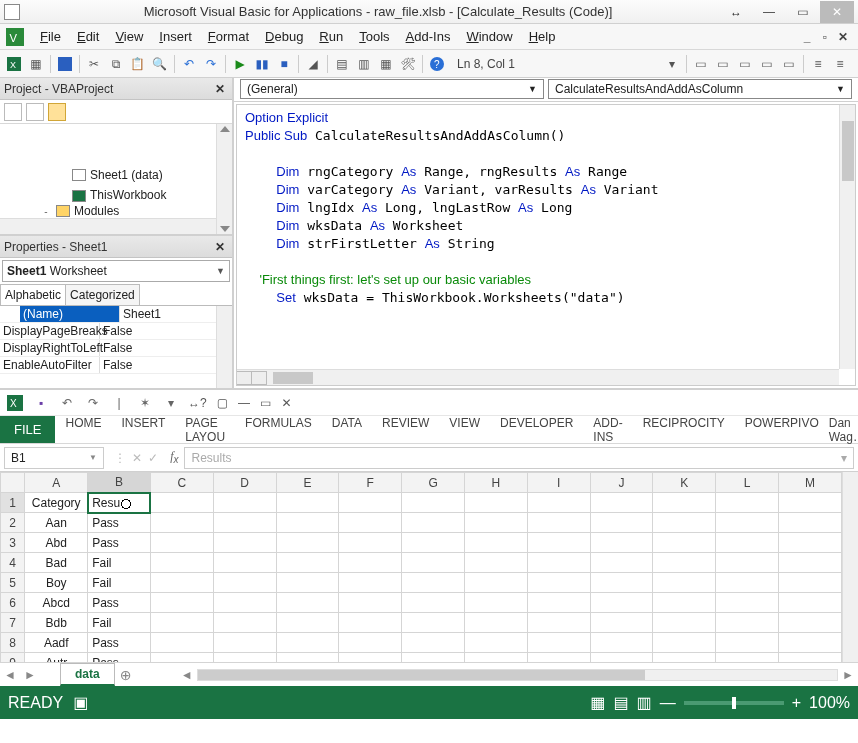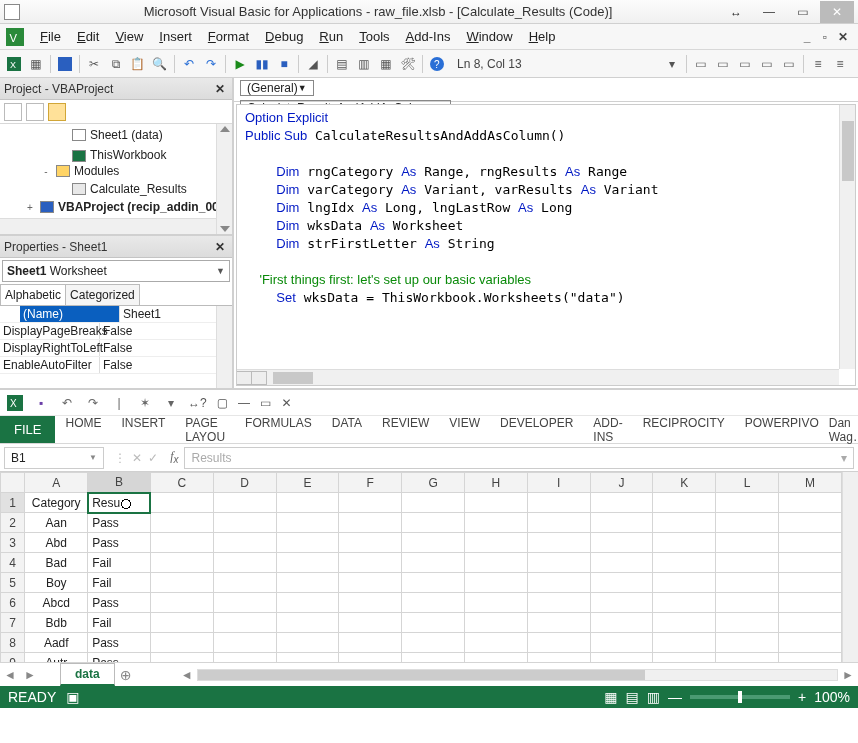--- a/index.html
+++ b/index.html
@@ -51,21 +51,21 @@
 .props .tabs .tab { padding:3px 4px; border:1px solid #bbb; border-bottom:none; background:#f5f5f5; margin-right:-1px;}
 .props .tabs .tab.active { background:#fff; }
 .props .grid { flex:1; overflow:auto; position:relative;}
 .props .grid .row { display:flex; height:17px; font-size:12px; border-bottom:1px solid #eee;}
 .props .grid .row .k { width:100px; padding:1px 3px; border-right:1px solid #ddd;}
 .props .grid .row .v { flex:1; padding:1px 3px;}
 .props .grid .row.sel .k { background:#0a5fbf; color:#fff;margin-left:20px;}
 .props .grid .sb-v { position:absolute; right:0; top:0; bottom:0; width:16px; background:#f0f0f0; border-left:1px solid #ddd;}
 
 .vba-right { flex:1; display:flex; flex-direction:column; background:#fff; }
-.code-top { height:24px; display:flex; gap:4px; padding:2px 6px; align-items:flex-start; border-bottom:1px solid #d0d0d0;flex-direction:column;}
+.code-top { height:24px; display:flex; gap:4px; padding:2px 6px; align-items:flex-end; border-bottom:1px solid #d0d0d0;}
 .code-top .combo { flex:1; height:20px; border:1px solid #888; display:flex; align-items:center; padding:0 6px; font-size:12px;}
 .code-top .combo .arr { margin-left:auto; font-size:9px;}
 .code-area { flex:1; position:relative; background:#fff; border:1px solid #ccc; margin:2px; overflow:hidden;}
 .code-area pre { font-family: Consolas, monospace; font-size: 13px; line-height: 18px; padding: 4px 8px; white-space: pre; color:#000;}
 .kw { color:#0018c4; }
 .cm { color:#0a8a0a; }
 .code-area .sb-v { position:absolute; right:0; top:0; bottom:16px; width:16px; background:#f0f0f0; border-left:1px solid #ddd;}
 .code-area .sb-v .thumb { position:absolute; top:16px; left:2px; width:12px; height:60px; background:#c8c8c8;}
 .code-area .sb-h { position:absolute; left:0; right:16px; bottom:0; height:16px; background:#f0f0f0; border-top:1px solid #ddd; display:flex; align-items:center;}
 .code-area .sb-h .boxes { display:flex; }
@@ -104,21 +104,21 @@
 .eg-sb-v { width:16px; background:#f0f0f0; border-left:1px solid #ddd;}
 
 .excel-tabs { height:24px; background:#fff; display:flex; align-items:center; border-top:1px solid #d4d4d4;}
 .excel-tabs .nav { width:20px; text-align:center; color:#888;}
 .excel-tabs .sheet { padding:3px 14px; border:1px solid #bbb; border-bottom:2px solid #1a7343; background:#fff; font-size:12px; font-weight:bold; color:#1a7343;}
 .excel-tabs .add { width:22px; text-align:center; color:#888; font-size:14px;}
 .excel-tabs .hsb { flex:1; margin-left:40px; height:14px; display:flex; align-items:center;}
 .excel-tabs .hsb .track { flex:1; height:12px; background:#f0f0f0; border:1px solid #ddd; position:relative;}
 .excel-tabs .hsb .track .thumb { position:absolute; left:0; width:70%; top:0; bottom:0; background:#ccc;}
 
-.excel-status { height:22px; background:#1a7343; color:#fff; display:flex; align-items:center; padding:0 8px; font-size:14px; gap:10px;}
+.excel-status { height:33px; background:#1a7343; color:#fff; display:flex; align-items:center; padding:0 8px; font-size:16px; gap:10px;}
 .excel-status .right { margin-left:auto; display:flex; align-items:center; gap:8px;}
 .excel-status .slider { width:100px; height:4px; background:#4a9a72; position:relative;}
 .excel-status .slider .knob { position:absolute; left:48px; top:-4px; width:4px; height:12px; background:#fff;}
 
 .cursor { position:relative;}
 .cursor::after { content:""; position:absolute; width:14px; height:14px; left:50%; top:3px; background:
   radial-gradient(circle at center, transparent 4px, #000 4px, #000 5px, transparent 5px); }
 </style>
 </head>
 <body>
@@ -192,21 +192,21 @@
   <div class="tbtn">▥</div>
   <div class="tbtn">▦</div>
   <div class="tbtn">🛠</div>
   <div class="tsep"></div>
   <div class="tbtn">
       <svg viewBox="0 0 14 14">
         <circle cx="7" cy="7" r="7" fill="#2a6fd6"></circle>
         <text x="4" y="11" fill="#fff" font-size="10">?</text>
       </svg>
     </div>
-  <div class="pos">Ln 8, Col 13</div>
+  <div class="pos">Ln 8, Col 1</div>
   <div class="right-tb">
     <div class="tbtn">▾</div>
     <div class="tsep"></div>
     <div class="tbtn">▭</div>
     <div class="tbtn">▭</div>
     <div class="tbtn">▭</div>
     <div class="tbtn">▭</div>
     <div class="tbtn">▭</div>
     <div class="tsep"></div>
     <div class="tbtn">≡</div>
@@ -220,21 +220,21 @@
     <div class="pane-title">
       <span>Project - VBAProject</span>
       <span class="x">✕</span>
     </div>
     <div class="pane-tools">
       <div class="pt"></div>
       <div class="pt"></div>
       <div class="pt folder"></div>
     </div>
     <div class="tree" id="proj-tree">
-        <div class="tree-row" style="padding-left: 56px;">
+        <div class="tree-row" style="padding-left: 56px; margin-top: 40px;">
           <span class="exp"></span>
           <span class="ticon" style="background: rgb(255, 255, 255); border: 1px solid rgb(136, 136, 136);"></span>
           <span>Sheet1 (data)</span>
         </div>
         <div class="tree-row" style="padding-left: 56px; align-items: flex-end;">
           <span class="exp"></span>
           <span class="ticon" style="background: rgb(26, 115, 67); border: 1px solid rgb(136, 136, 136);"></span>
           <span>ThisWorkbook</span>
         </div>
         <div class="tree-row" style="padding-left: 40px;">

